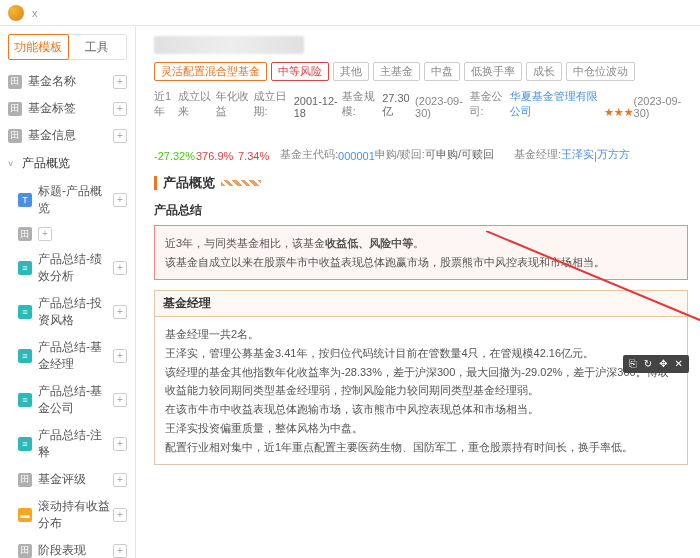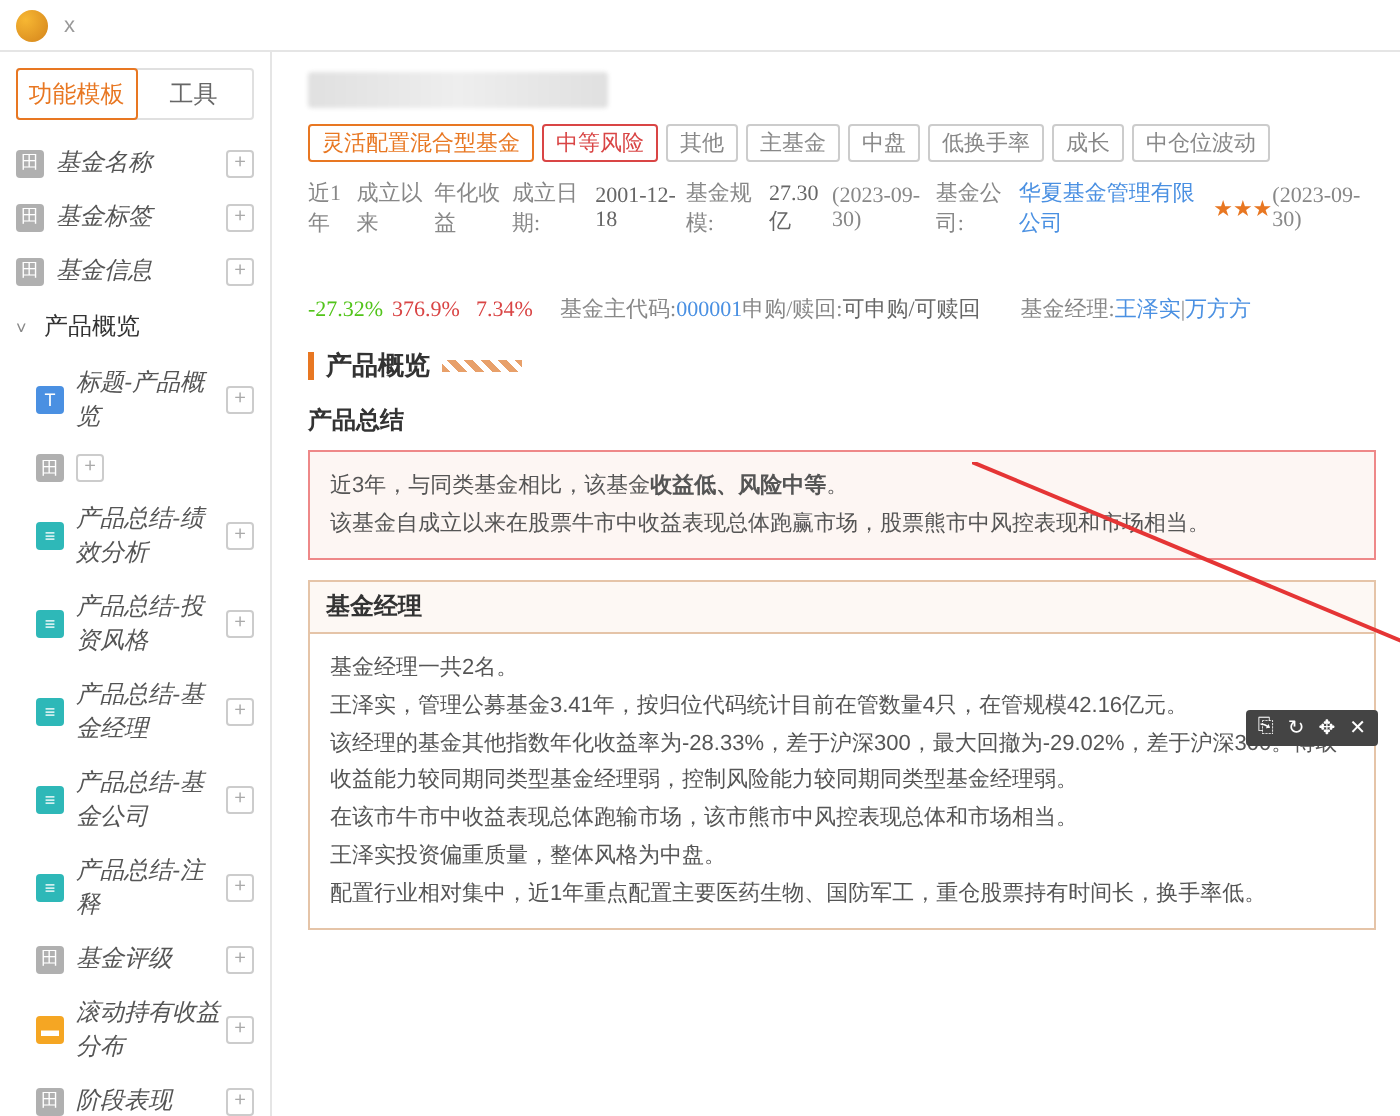--- a/index.html
+++ b/index.html
@@ -12,32 +12,32 @@
 .tabs { display: flex; margin: 8px; border: 1px solid #e0e0e0; border-radius: 2px; height: 26px; }
 .tab { flex: 1; text-align: center; line-height: 24px; font-size: 12px; cursor: pointer; color: #666; }
 .tab.active { color: #e87722; border: 1px solid #e87722; border-radius: 2px; margin: -1px; }
 .side-item { display: flex; align-items: center; padding: 5px 8px; cursor: pointer; position: relative; }
 .side-item.sub { padding-left: 18px; }
 .side-ico { width: 14px; height: 14px; margin-right: 6px; display: flex; align-items: center; justify-content: center; font-size: 9px; color: #fff; border-radius: 2px; flex-shrink: 0; }
 .ico-gray { background: #b0b0b0; }
 .ico-blue { background: #4a90e2; }
 .ico-teal { background: #2eb8b8; }
 .ico-orange { background: #f5a623; }
-.side-label { flex: 1; color: #555; font-size: 12px; font-style: italic; }
+.side-label { flex: 1; color: #555; font-size: 12px; }
 .side-add { width: 14px; height: 14px; border: 1px solid #ccc; border-radius: 2px; color: #aaa; font-size: 10px; text-align: center; line-height: 12px; }
 .side-group { display: flex; align-items: center; padding: 6px 8px; cursor: pointer; color: #333; font-weight: 500; }
 .side-group .chev { margin-right: 4px; font-size: 9px; color: #888; width: 10px; }
 .main { flex: 1; padding: 10px 12px 0 18px; overflow: hidden; position: relative; }
 .title-blur { height: 18px; width: 150px; background: linear-gradient(90deg,#e0e0e0,#eee,#e0e0e0); border-radius: 2px; filter: blur(1px); margin-bottom: 8px; }
 .tags { display: flex; gap: 4px; margin-bottom: 8px; }
 .tag { padding: 1px 6px; border: 1px solid; border-radius: 2px; font-size: 11px; }
 .tag-orange { color: #e87722; border-color: #e87722; }
 .tag-red { color: #d94545; border-color: #d94545; }
 .tag-gray { color: #888; border-color: #ccc; }
-.info-row { display: flex; gap: 0; font-size: 11px; color: #666; margin-bottom: 6px; align-items: center; font-family: Liberation Serif, serif; }
+.info-row { display: flex; gap: 0; font-size: 11px; color: #666; margin-bottom: 6px; align-items: flex-end; }
 .lbl { color: #888; }
 .val-red { color: #d94545; }
 .val-green { color: #52c41a; }
 .val-link { color: #4a90e2; }
 .stars { color: #e87722; }
 .section-head { display: flex; align-items: center; margin: 12px 0 6px; }
 .section-head .bar { width: 3px; height: 14px; background: #e87722; margin-right: 6px; }
 .section-head .txt { font-weight: bold; font-size: 13px; }
 .section-head .stripe { margin-left: 6px; width: 40px; height: 6px; background: repeating-linear-gradient(45deg,#e8a06a,#e8a06a 3px,#fff 3px,#fff 6px); }
 .subhead { font-weight: bold; font-size: 12px; margin: 10px 0 6px; }

